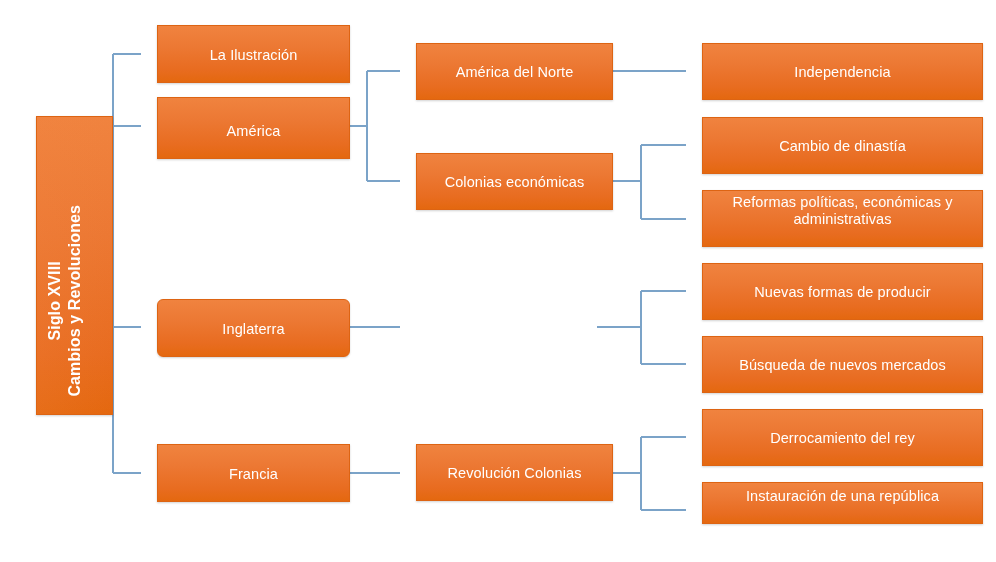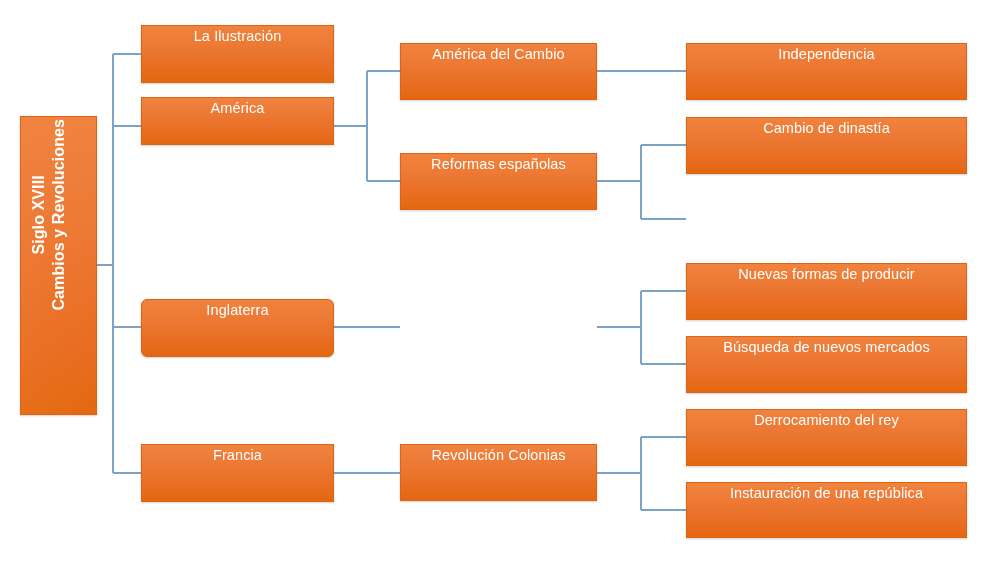--- a/index.html
+++ b/index.html
@@ -25,31 +25,32 @@
     top: 0;
     width: 996px;
     height: 562px;
     pointer-events: none;
   }
   
   .node {
     position: absolute;
     box-sizing: border-box;
     display: flex;
-    align-items: flex-start;
+    align-items: flex-end;
     justify-content: center;
     text-align: center;
     color: #ffffff;
     background: linear-gradient(to bottom, #f0833f 0%, #ec7833 38%, #e86c20 78%, #e4680f 100%);
     border: 1px solid #dd6413;
     box-shadow: 0 1px 2px rgba(0,0,0,0.18);
     font-size: 14.5px;
     line-height: 1.22;
     letter-spacing: 0.1px;
-    padding: 2px 8px;
+    padding: 17px 8px;
+    margin-left: 16px;
   }
   .node .label {
     display: block;
     width: 100%;
   }
   
   #node-root {
     background: linear-gradient(to right, #f2864231 0%, transparent 100%),
                 linear-gradient(to bottom, #f0833f 0%, #ec7833 40%, #e86c20 80%, #e4680f 100%);
     font-weight: bold;
@@ -131,64 +132,67 @@
 
   <div class="node" id="node-root" style="left:20px; top:116px; width:77px; height:299px;">
     <span class="label">Siglo XVIII
 Cambios y Revoluciones</span>
   </div>
 
   <div class="node" style="left:141px; top:25px; width:193px; height:58px;">
     <span class="label">La Ilustración</span>
   </div>
 
-  <div class="node" style="left:141px; top:97px; width:193px; height:48px;">
+  <div class="node" style="left:141px; top:97px; width:193px; height:62px;">
     <span class="label">América</span>
   </div>
 
   <div class="node" style="left:141px; top:299px; width:193px; height:58px;border-radius:6px;">
     <span class="label">Inglaterra</span>
   </div>
 
   <div class="node" style="left:141px; top:444px; width:193px; height:58px;">
     <span class="label">Francia</span>
   </div>
 
   <div class="node" style="left:400px; top:43px; width:197px; height:57px;">
-    <span class="label">América del Cambio</span>
+    <span class="label">América del Norte</span>
   </div>
 
   <div class="node" style="left:400px; top:153px; width:197px; height:57px;">
-    <span class="label">Reformas españolas</span>
+    <span class="label">Colonias económicas</span>
   </div>
 
 
   <div class="node" style="left:400px; top:444px; width:197px; height:57px;">
     <span class="label">Revolución Colonias</span>
   </div>
 
   <div class="node" style="left:686px; top:43px; width:281px; height:57px;">
     <span class="label">Independencia</span>
   </div>
 
   <div class="node" style="left:686px; top:117px; width:281px; height:57px;">
     <span class="label">Cambio de dinastía</span>
   </div>
 
+  <div class="node" style="left:686px; top:190px; width:281px; height:57px;">
+    <span class="label">Reformas políticas, económicas y administrativas</span>
+  </div>
 
   <div class="node" style="left:686px; top:263px; width:281px; height:57px;">
     <span class="label">Nuevas formas de producir</span>
   </div>
 
   <div class="node" style="left:686px; top:336px; width:281px; height:57px;">
     <span class="label">Búsqueda de nuevos mercados</span>
   </div>
 
   <div class="node" style="left:686px; top:409px; width:281px; height:57px;">
     <span class="label">Derrocamiento del rey</span>
   </div>
 
-  <div class="node" style="left:686px; top:482px; width:281px; height:56px;">
+  <div class="node" style="left:686px; top:482px; width:281px; height:42px;">
     <span class="label">Instauración de una república</span>
   </div>
 
 
 </div>
 
 </body></html>

